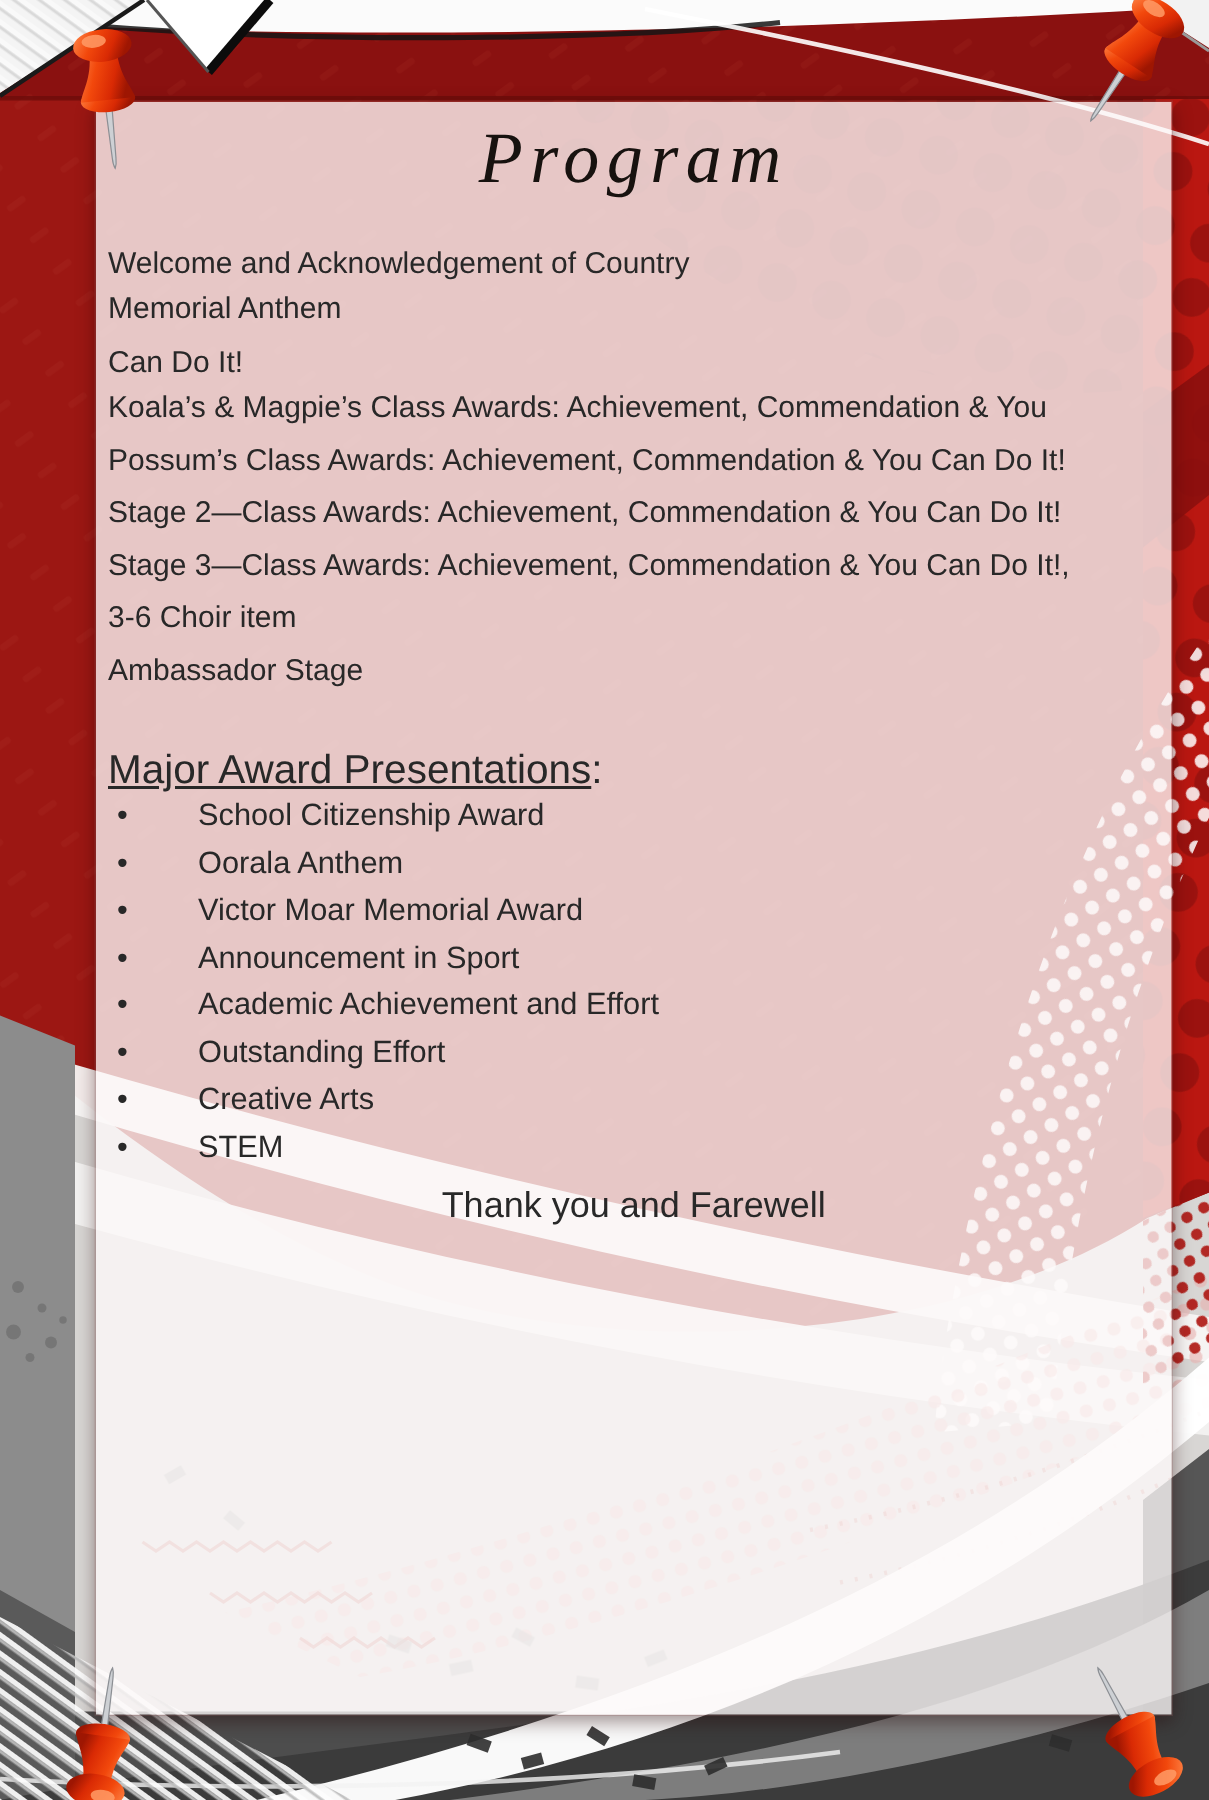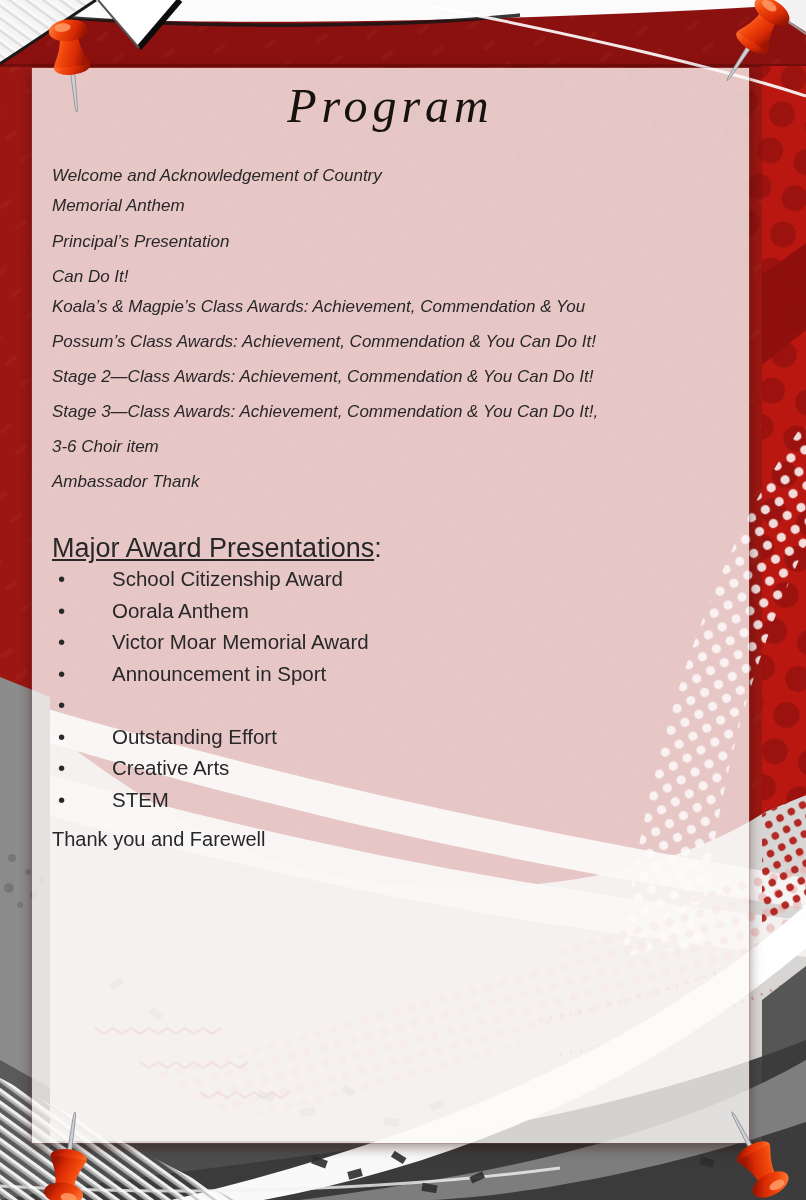--- a/index.html
+++ b/index.html
@@ -3,41 +3,41 @@
 <meta charset="utf-8">
 <style>
   html,body{margin:0;padding:0;background:#222;}
   .poster{
     position:relative;width:806px;height:1200px;overflow:hidden;
     background:#d8d6d4;font-family:"Liberation Sans",sans-serif;
   }
   svg.bg,svg.pins{position:absolute;left:0;top:0;width:806px;height:1200px;}
   svg.pins{pointer-events:none;}
   .panel{
-    position:absolute;left:32px;top:68px;width:717px;height:1075px;
+    position:absolute;left:64px;top:68px;width:717px;height:1075px;
     background:rgba(253,248,248,0.78);
     box-shadow:0 4px 12px rgba(35,5,5,0.45);
     outline:1px solid rgba(150,100,100,0.25);
-    padding:0 20px;box-sizing:border-box;color:#282828;
+    padding:0 8px;box-sizing:border-box;color:#282828;
   }
   h1.title{
     margin:10px 0 28px;text-align:center;
     font-family:"Liberation Serif",serif;font-style:italic;font-weight:normal;
     font-size:48px;letter-spacing:5px;color:#17120f;
   }
-  .line{font-size:17px;line-height:30px;font-style:italic;}
+  .line{font-size:20px;line-height:30px;}
   .para{margin:0 0 5px 0;}
   .group{margin:0 0 6px 0;}
   .major-head{margin-top:36px;font-size:27px;line-height:30px;}
   .major-head .u{text-decoration:underline;}
   .bullet-row{display:flex;font-size:20.5px;line-height:31.5px;}
   .bullet{width:60px;padding-left:6px;box-sizing:border-box;}
   .closing{margin-top:30px;}
   .closing .line{margin:0 0 7px 0;}
-  .farewell{text-align:left;margin-top:9px;font-size:20px;line-height:30px;}
+  .farewell{text-align:center;margin-top:9px;font-size:24px;line-height:30px;}
 </style>
 </head>
 <body>
 
 <div class="poster">
 
   <svg class="bg" viewBox="0 0 806 1200" aria-hidden="true">
     <defs>
       <pattern id="pDarkDots" width="38" height="38" patternUnits="userSpaceOnUse" patternTransform="rotate(18)">
         <circle cx="19" cy="19" r="13" fill="#7c0e0c"></circle>
@@ -155,32 +155,31 @@
 
   <div class="panel">
 
     <h1 class="title">Program</h1>
 
     <div class="group">
       <div class="line">Welcome and Acknowledgement of Country</div>
       <div class="line">Memorial Anthem</div>
     </div>
 
-    <div class="line para">Principal’s Presentation</div>
 
     <div class="para">
       <div class="line">Can Do It!</div>
       <div class="line">Koala’s &amp; Magpie’s Class Awards: Achievement, Commendation &amp; You</div>
     </div>
 
     <div class="line para">Possum’s Class Awards: Achievement, Commendation &amp; You Can Do It!</div>
     <div class="line para">Stage 2—Class Awards: Achievement, Commendation &amp; You Can Do It!</div>
     <div class="line para">Stage 3—Class Awards: Achievement, Commendation &amp; You Can Do It!,</div>
     <div class="line para">3-6 Choir item</div>
-    <div class="line para">Ambassador Thank</div>
+    <div class="line para">Ambassador Stage</div>
 
     <div class="major-head"><span class="u">Major Award Presentations</span><span>:</span></div>
 
     <div>
       <div class="bullet-row">
           <span class="bullet">•</span>
           <span>School Citizenship Award</span>
         </div>
       <div class="bullet-row">
           <span class="bullet">•</span>
@@ -189,20 +188,21 @@
       <div class="bullet-row">
           <span class="bullet">•</span>
           <span>Victor Moar Memorial Award</span>
         </div>
       <div class="bullet-row">
           <span class="bullet">•</span>
           <span>Announcement in Sport</span>
         </div>
       <div class="bullet-row">
           <span class="bullet">•</span>
+          <span>Academic Achievement and Effort</span>
         </div>
       <div class="bullet-row">
           <span class="bullet">•</span>
           <span>Outstanding Effort</span>
         </div>
       <div class="bullet-row">
           <span class="bullet">•</span>
           <span>Creative Arts</span>
         </div>
       <div class="bullet-row">

